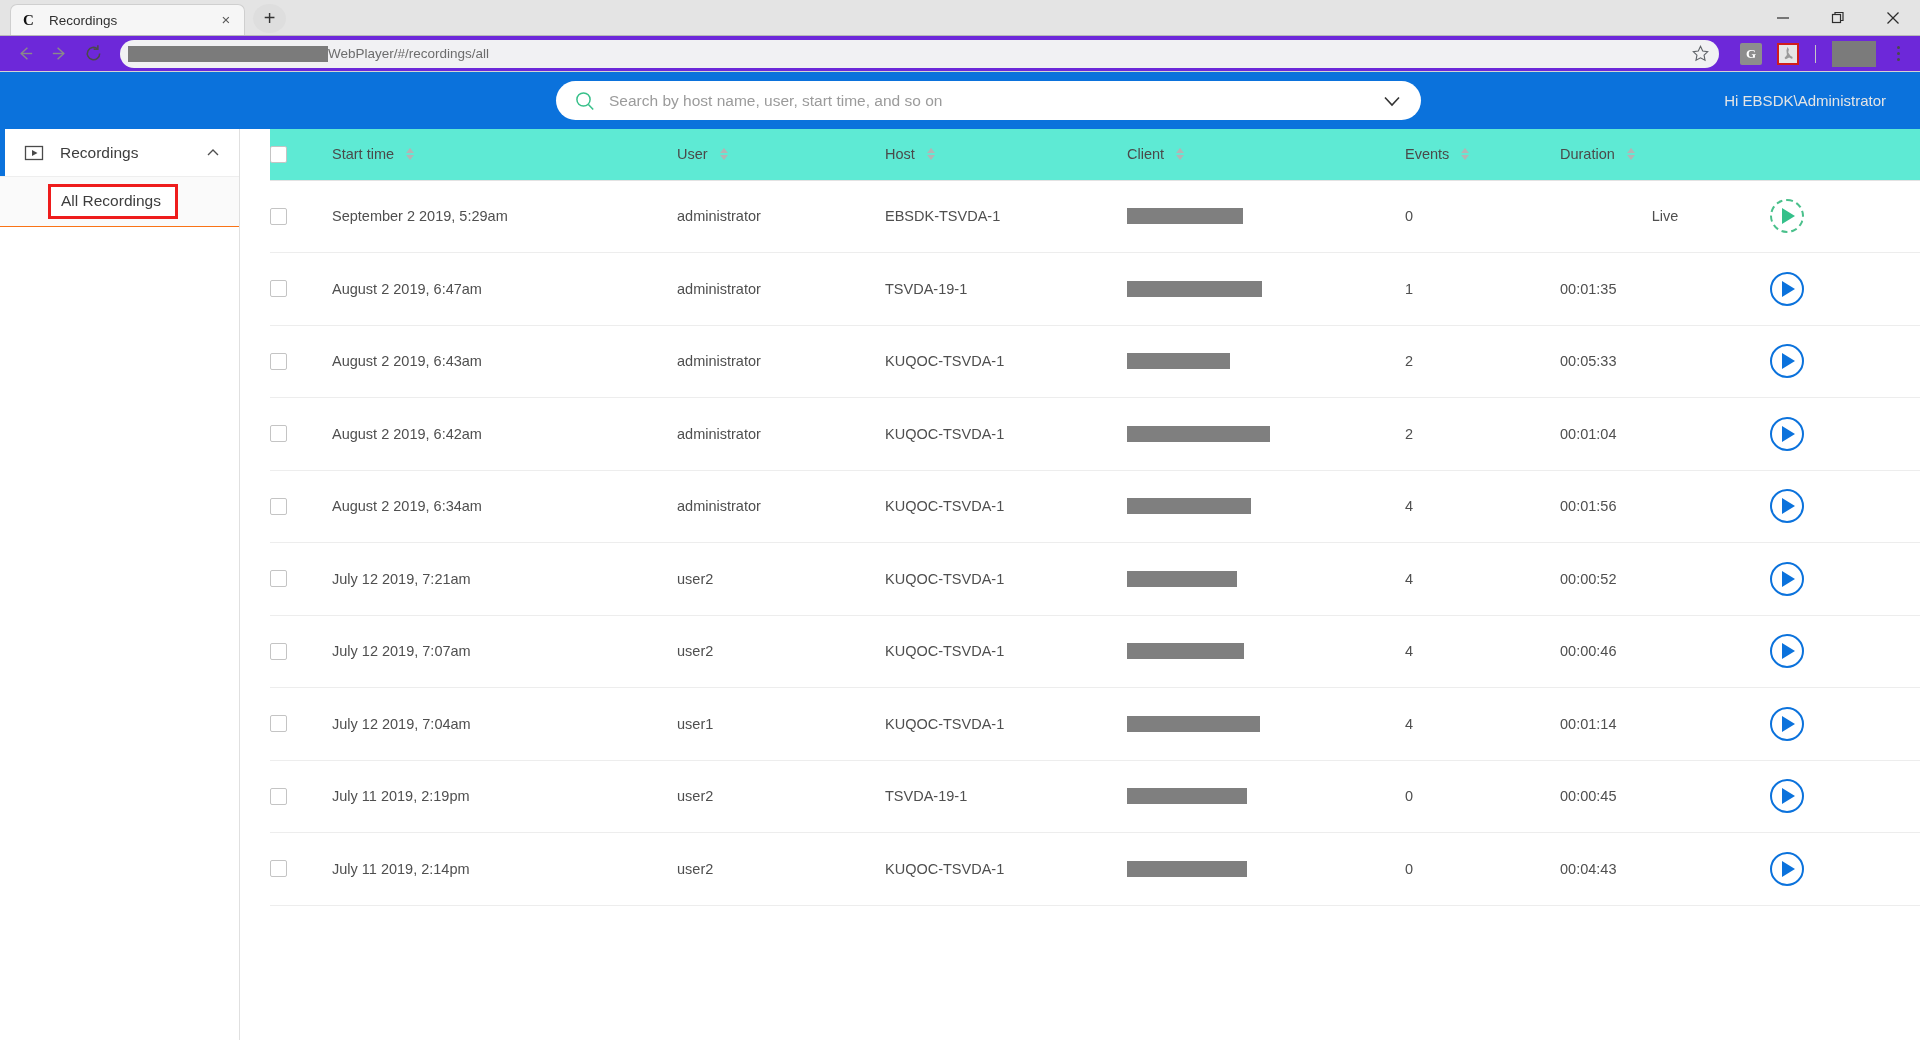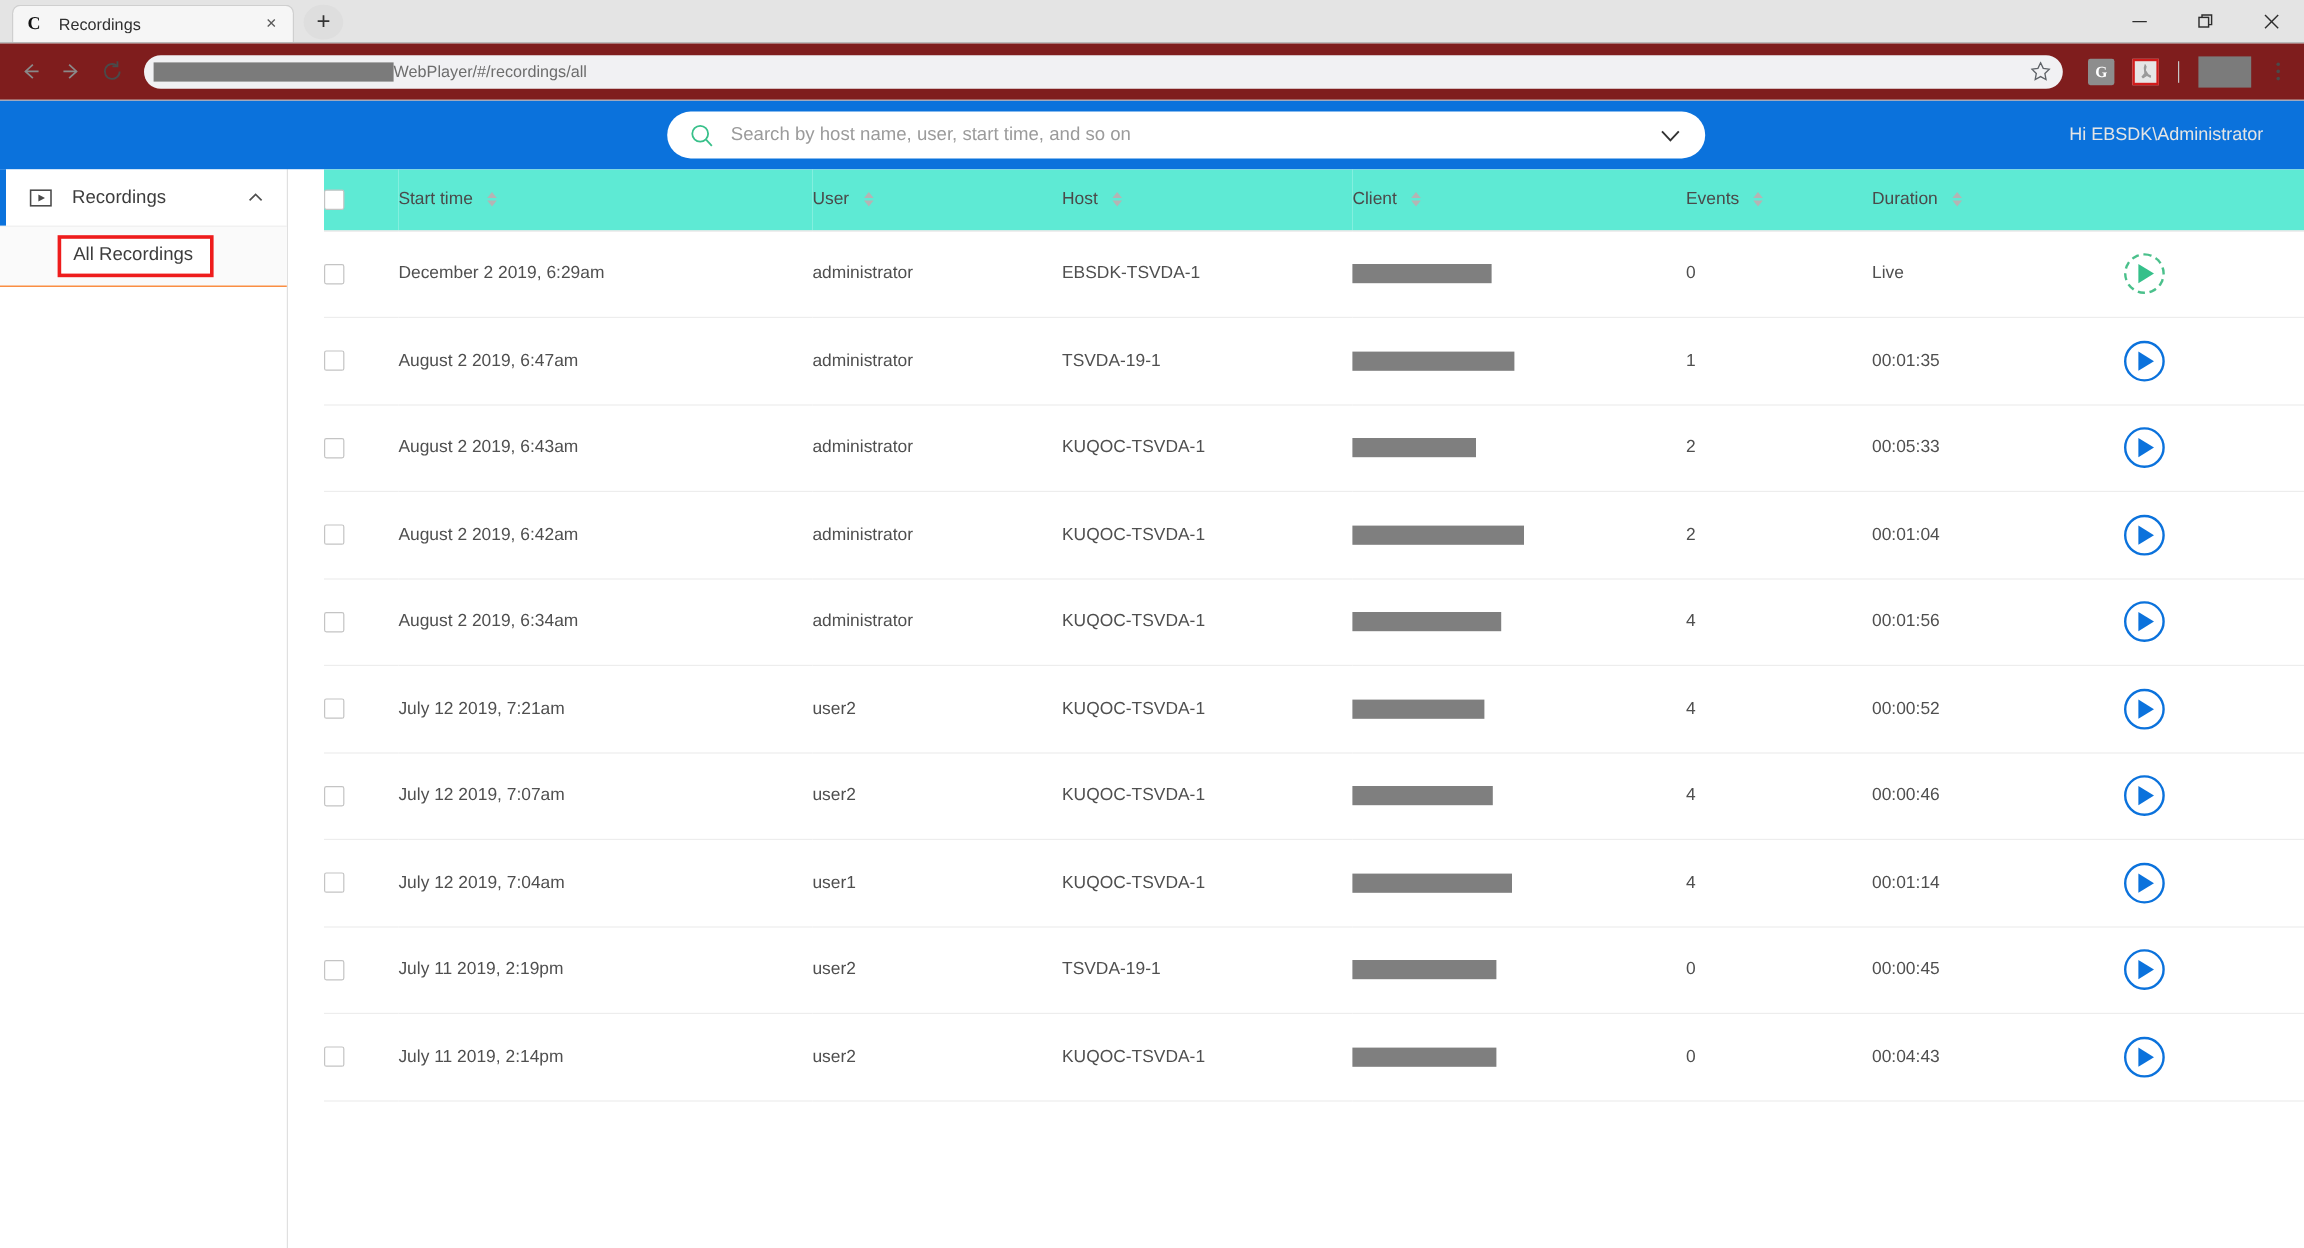--- a/index.html
+++ b/index.html
@@ -57,22 +57,22 @@
     height: 35px; display: flex;
   }
   .win-btn {
     width: 55px; height: 35px;
     display: flex; align-items: center; justify-content: center;
     color: #2d2d2d;
   }
   .win-btn svg { display: block; }
 
   .browser-toolbar {
-    height: 48px;
-    background: #7f1d1d;
+    height: 36px;
+    background: #6d28d9;
     display: flex; align-items: center;
     padding: 0 10px;
     gap: 4px;
     border-bottom: 1px solid #d3d3d3;
   }
   .nav-btn {
     width: 30px; height: 30px;
     display: flex; align-items: center; justify-content: center;
     color: #8a8a8a;
     border-radius: 50%;
@@ -250,21 +250,21 @@
     vertical-align: middle;
   }
   .chk {
     width: 17px; height: 17px;
     border: 1px solid #c4c4c4;
     background: #fff; border-radius: 2px;
     display: block;
   }
   .client-bar { height: 16px; background: #7f7f7f; display: block; }
   .dur-link { color: #0b72dc; }
-  .dur-live { color: #4ac08b; }
+  .dur-live { color: #4ac08b; text-align: center; }
 
   .play-cell { text-align: left; padding-left: 6px; }
   .play-btn {
     width: 34px; height: 34px; border-radius: 50%;
     border: 2px solid #0b72dc;
     display: inline-flex; align-items: center; justify-content: center;
     background: #fff;
   }
   .play-btn .tri {
     width: 0; height: 0;
@@ -474,21 +474,21 @@
             </span>
           </th>
           <th></th>
         </tr>
       </thead>
       <tbody id="tbody">
           <tr>
             <td>
               <span class="chk"></span>
             </td>
-            <td>December 2 2019, 6:29am</td>
+            <td>September 2 2019, 5:29am</td>
             <td>administrator</td>
             <td>EBSDK-TSVDA-1</td>
             <td>
               <span class="client-bar" style="width:116px"></span>
             </td>
             <td>0</td>
             <td class="dur-live">Live</td>
             <td class="play-cell"><span class="play-btn live">
                 <span class="tri"></span>
               </span></td>

